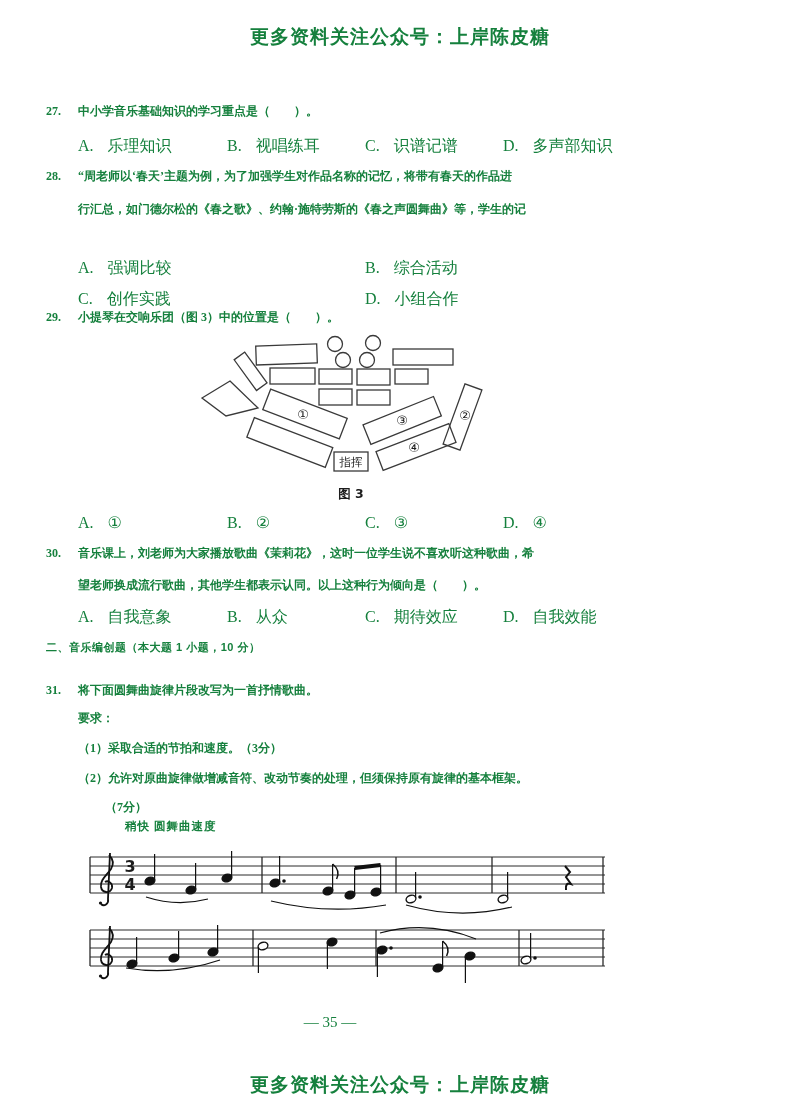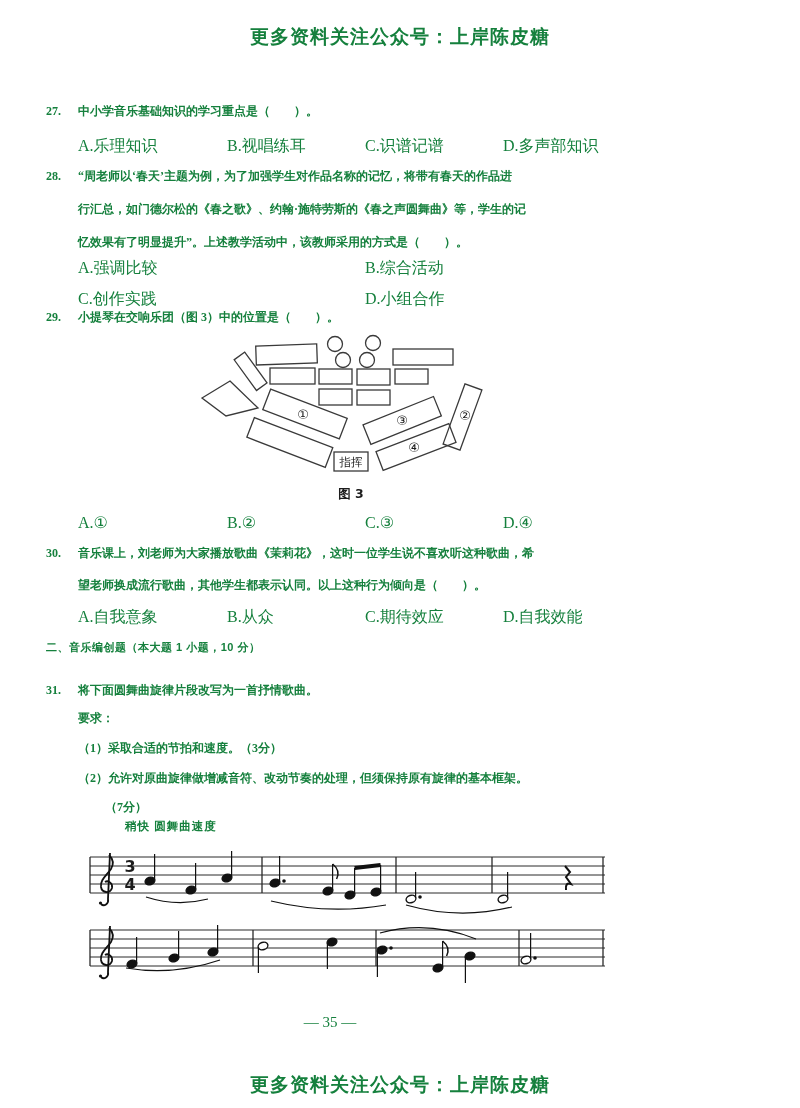--- a/index.html
+++ b/index.html
@@ -14,23 +14,23 @@
   }
   .qline{position:absolute;font-size:12px;white-space:nowrap;font-weight:bold;}
   .qnum{display:inline-block;width:32px;}
   .sect{
     position:absolute;left:46px;font-size:11px;font-weight:bold;
     font-family:"Liberation Sans","DejaVu Sans",sans-serif;letter-spacing:.5px;white-space:nowrap;
   }
   .optrow{position:absolute;left:0;top:0;width:100%;height:22px;font-size:16px;}
   .opt{position:absolute;white-space:nowrap;}
   .col-a{left:78px}.col-b{left:227px}.col-c{left:365px}.col-d{left:503px}
-  .otext{margin-left:0;}
+  .otext{margin-left:14px;}
   .tempo{
-    position:absolute;font-family:Liberation Sans, sans-serif;
+    position:absolute;font-family:Liberation Serif, serif;
     font-weight:bold;font-size:11.5px;letter-spacing:1px;white-space:nowrap;
   }
   .pagenum{position:absolute;font-size:15px;text-align:center;width:120px;}
   svg{position:absolute;}
   svg text{font-family:"DejaVu Sans","Liberation Sans",sans-serif;fill:#1c1c1c;}
 </style>
 </head>
 <body>
 
 <div class="page">
@@ -44,21 +44,20 @@
     <span class="opt col-a"><span>A.</span><span class="otext">乐理知识</span></span>
     <span class="opt col-b"><span>B.</span><span class="otext">视唱练耳</span></span>
     <span class="opt col-c"><span>C.</span><span class="otext">识谱记谱</span></span>
     <span class="opt col-d"><span>D.</span><span class="otext">多声部知识</span></span>
   </div>
 
   <div class="qline" style="left:46px;top:168px">
     <span class="qnum">28.</span><span>“周老师以‘春天’主题为例，为了加强学生对作品名称的记忆，将带有春天的作品进</span>
   </div>
   <div class="qline" style="left:78px;top:201px">行汇总，如门德尔松的《春之歌》、约翰·施特劳斯的《春之声圆舞曲》等，学生的记</div>
-  <div class="qline" style="left:78px;top:234px">忆效果有了明显提升”。上述教学活动中，该教师采用的方式是（　　）。</div>
   <div class="optrow" style="top:289px">
     <span class="opt col-a"><span>C.</span><span class="otext">创作实践</span></span>
     <span class="opt col-c"><span>D.</span><span class="otext">小组合作</span></span>
   </div>
   <div class="optrow" style="top:258px">
     <span class="opt col-a"><span>A.</span><span class="otext">强调比较</span></span>
     <span class="opt col-c"><span>B.</span><span class="otext">综合活动</span></span>
   </div>
 
   <div class="qline" style="left:46px;top:309px">

